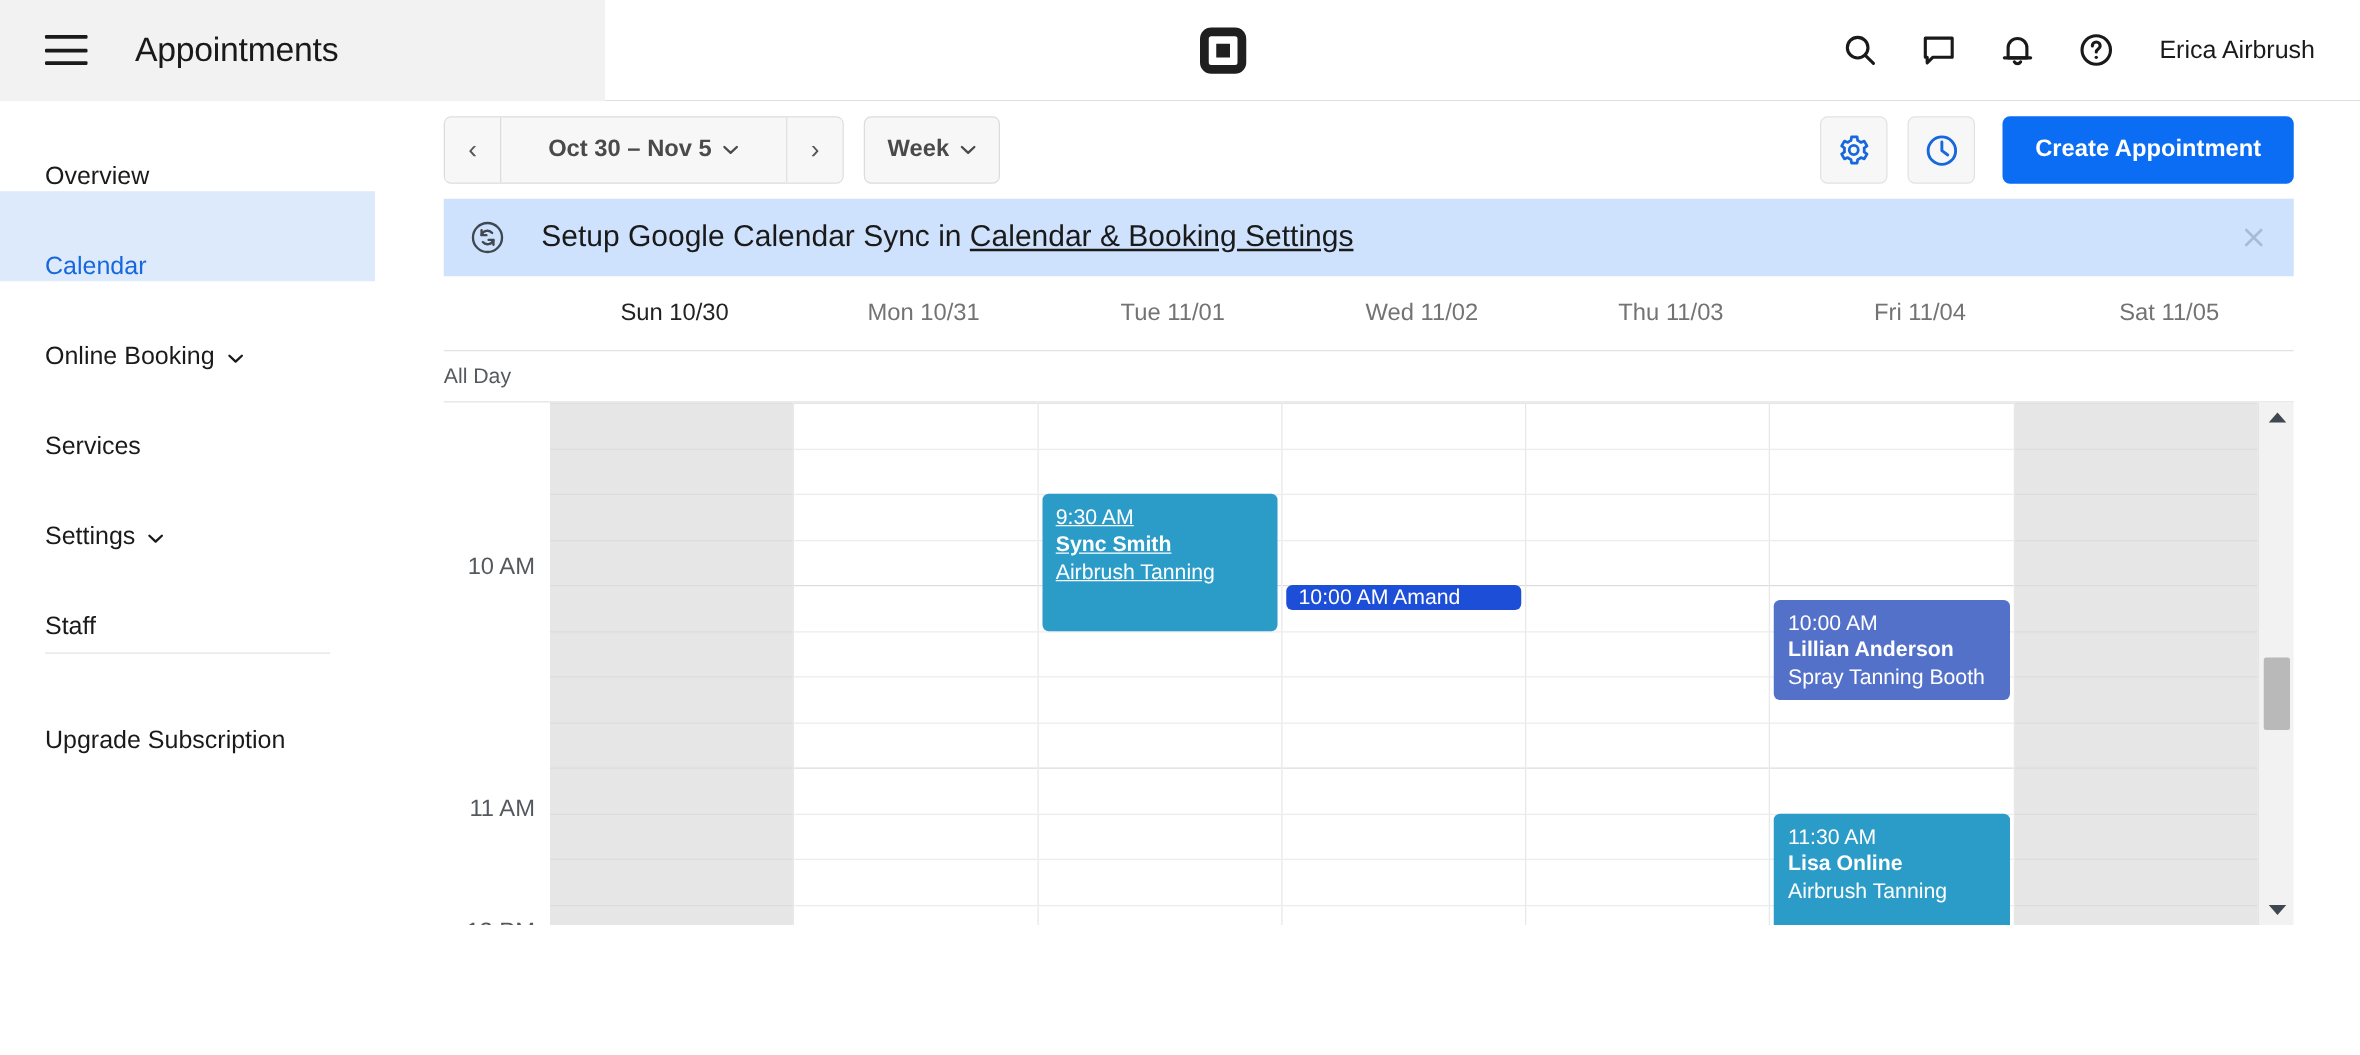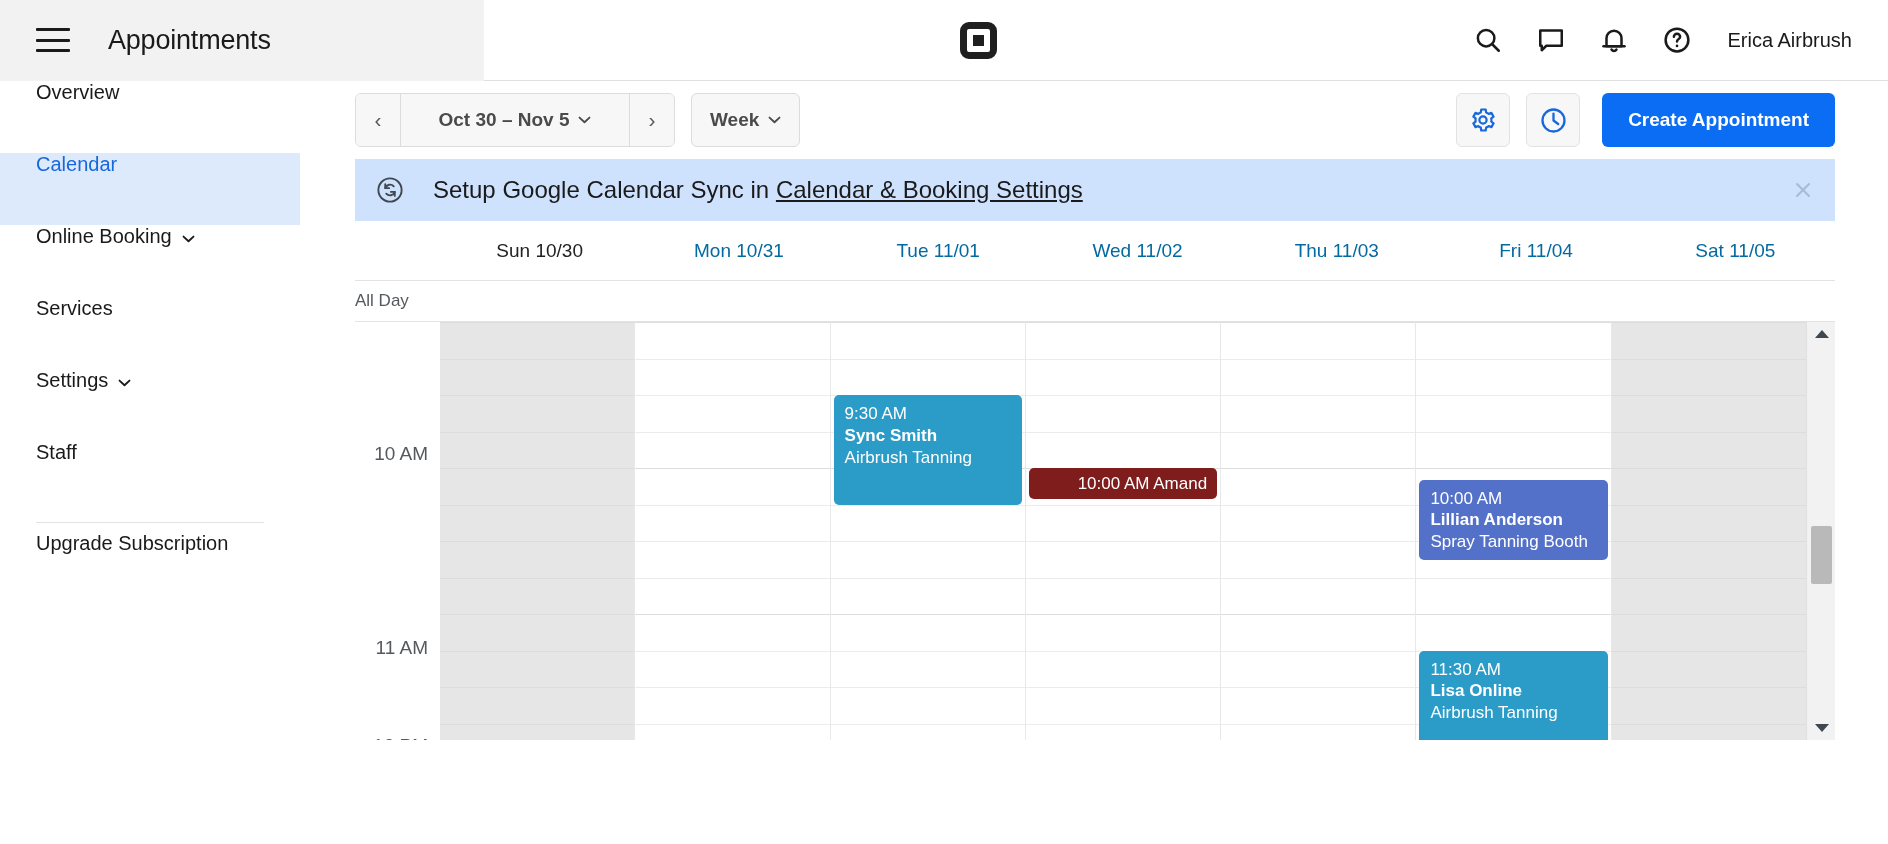--- a/index.html
+++ b/index.html
@@ -54,21 +54,21 @@
   .username { font-size: 20px; color: #1a1a1a; margin-left: 3px; white-space: nowrap; }
 
   
   .sidebar {
     position: absolute; top: 81px; left: 0;
     width: 300px; height: 763px;
     background: #ffffff;
   }
   .nav-item {
     height: 72px;
-    display: flex; align-items: flex-start;
+    display: flex; align-items: flex-end;
     padding-left: 36px;
     font-size: 20px; color: #1a1a1a;
     cursor: pointer;
   }
   .nav-item.active { background: #ddeafc; color: #1767dd; }
   .nav-item .caret { margin-left: 10px; display: inline-block; }
   .nav-sep { height: 1px; background: #e3e3e3; margin: 9px 36px 9px 36px; }
   .nav-item.upgrade { height: 72px; }
 
   
@@ -150,21 +150,21 @@
   .dayhead {
     margin: 0 53px 0 55px;
     height: 60px;
     display: flex;
     border-bottom: 1px solid #e3e3e3;
     align-items: center;
   }
   .dh-gutter { width: 85px; flex: 0 0 85px; }
   .dh-cell {
     flex: 1 1 0; text-align: center;
-    font-size: 19px; color: #0369a1; font-weight: 400;
+    font-size: 19px; color: #737373; font-weight: 400;
   }
   .dh-cell.today { color: #222; }
 
   
   .allday {
     margin: 0 53px 0 55px;
     height: 40px; display: flex; align-items: center;
   }
   .allday-label { width: 85px; flex: 0 0 85px; text-align: left; padding-right: 12px;
     font-size: 17px; color: #55595e; }
@@ -428,40 +428,40 @@
           <div class="qline" style="top: 73px;"></div>
           <div class="qline" style="top: 109.5px;"></div>
           <div class="qline hour" style="top: 146px;"></div>
           <div class="qline" style="top: 182.5px;"></div>
           <div class="qline" style="top: 219px;"></div>
           <div class="qline" style="top: 255.5px;"></div>
           <div class="qline hour" style="top: 292px;"></div>
           <div class="qline" style="top: 328.5px;"></div>
           <div class="qline" style="top: 365px;"></div>
           <div class="qline" style="top: 401.5px;"></div>
-          <div class="event" style="background: rgb(43, 156, 200); top: 73px; height: 109.5px;">
+          <div class="event" style="background: rgb(43, 156, 200); top: 73px; height: 109.5px; text-decoration: underline;">
             <div class="ev-time">9:30 AM</div>
             <div class="ev-name">Sync Smith</div>
             <div class="ev-svc">Airbrush Tanning</div>
           </div>
         </div>
         <div class="daycol">
           <div class="qline hour" style="top: 0px;"></div>
           <div class="qline" style="top: 36.5px;"></div>
           <div class="qline" style="top: 73px;"></div>
           <div class="qline" style="top: 109.5px;"></div>
           <div class="qline hour" style="top: 146px;"></div>
           <div class="qline" style="top: 182.5px;"></div>
           <div class="qline" style="top: 219px;"></div>
           <div class="qline" style="top: 255.5px;"></div>
           <div class="qline hour" style="top: 292px;"></div>
           <div class="qline" style="top: 328.5px;"></div>
           <div class="qline" style="top: 365px;"></div>
           <div class="qline" style="top: 401.5px;"></div>
-          <div class="event compact" style="background: #7f1d1d; top: 146px; height: 31px; left: 3px; right: 3px; justify-content: flex-end;">
+          <div class="event compact" style="background: #1d4ed8; top: 146px; height: 20px; left: 3px; right: 3px;">
             <div class="ev-time">10:00 AM Amand</div>
           </div>
         </div>
         <div class="daycol">
           <div class="qline hour" style="top: 0px;"></div>
           <div class="qline" style="top: 36.5px;"></div>
           <div class="qline" style="top: 73px;"></div>
           <div class="qline" style="top: 109.5px;"></div>
           <div class="qline hour" style="top: 146px;"></div>
           <div class="qline" style="top: 182.5px;"></div>

